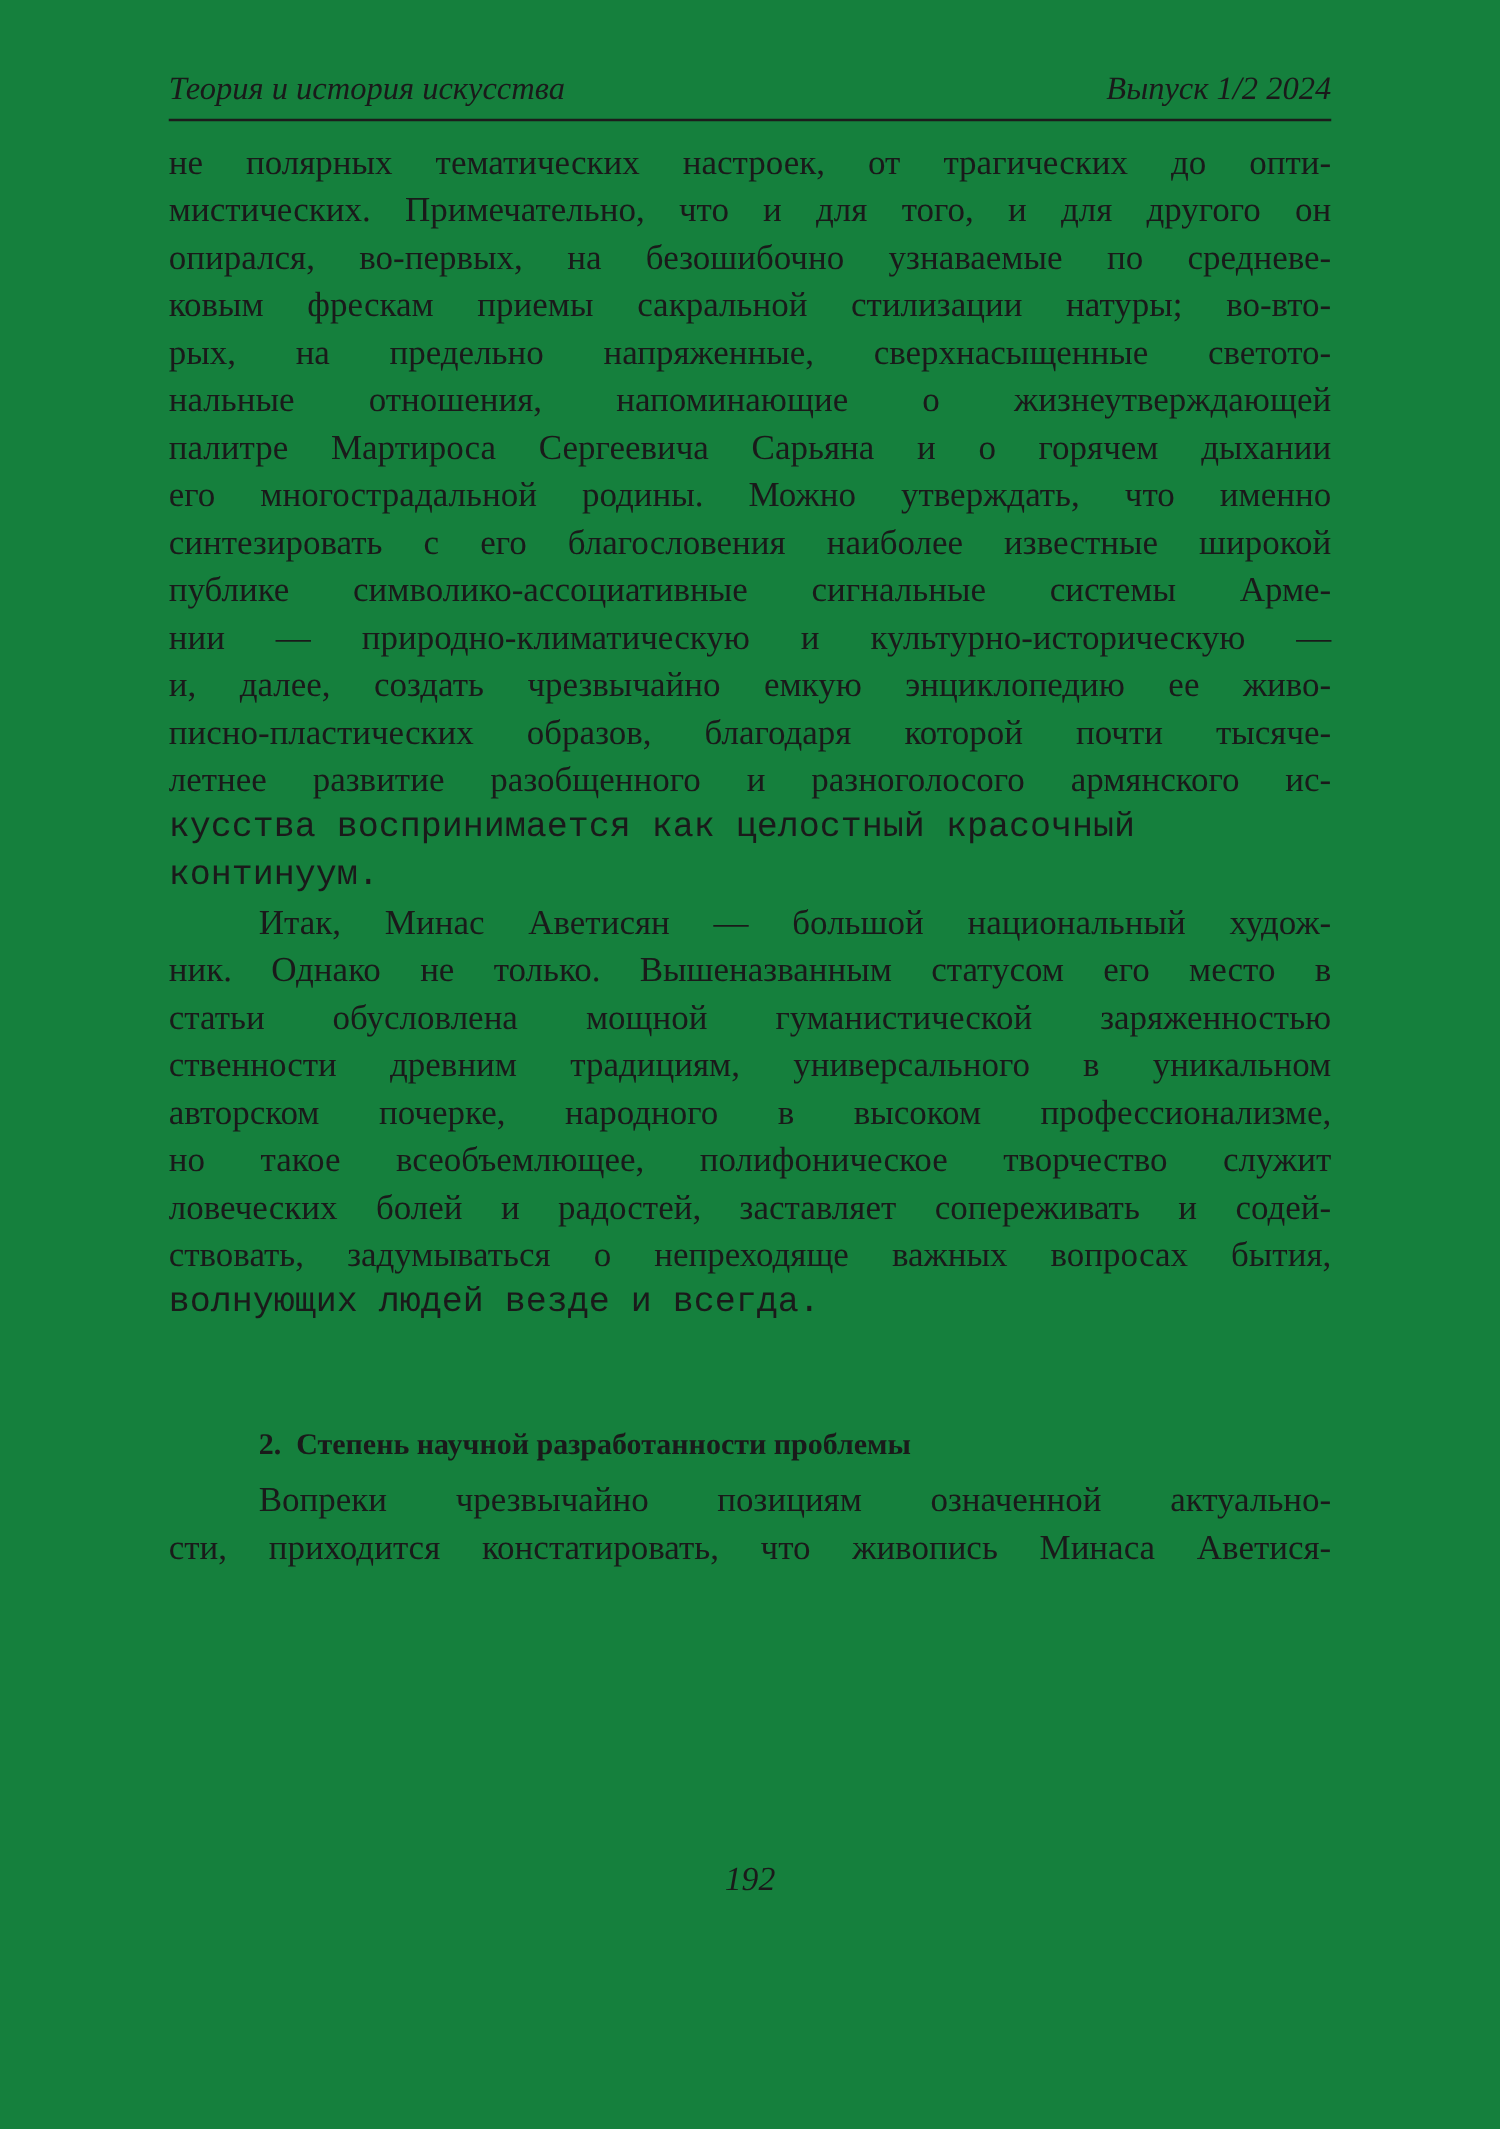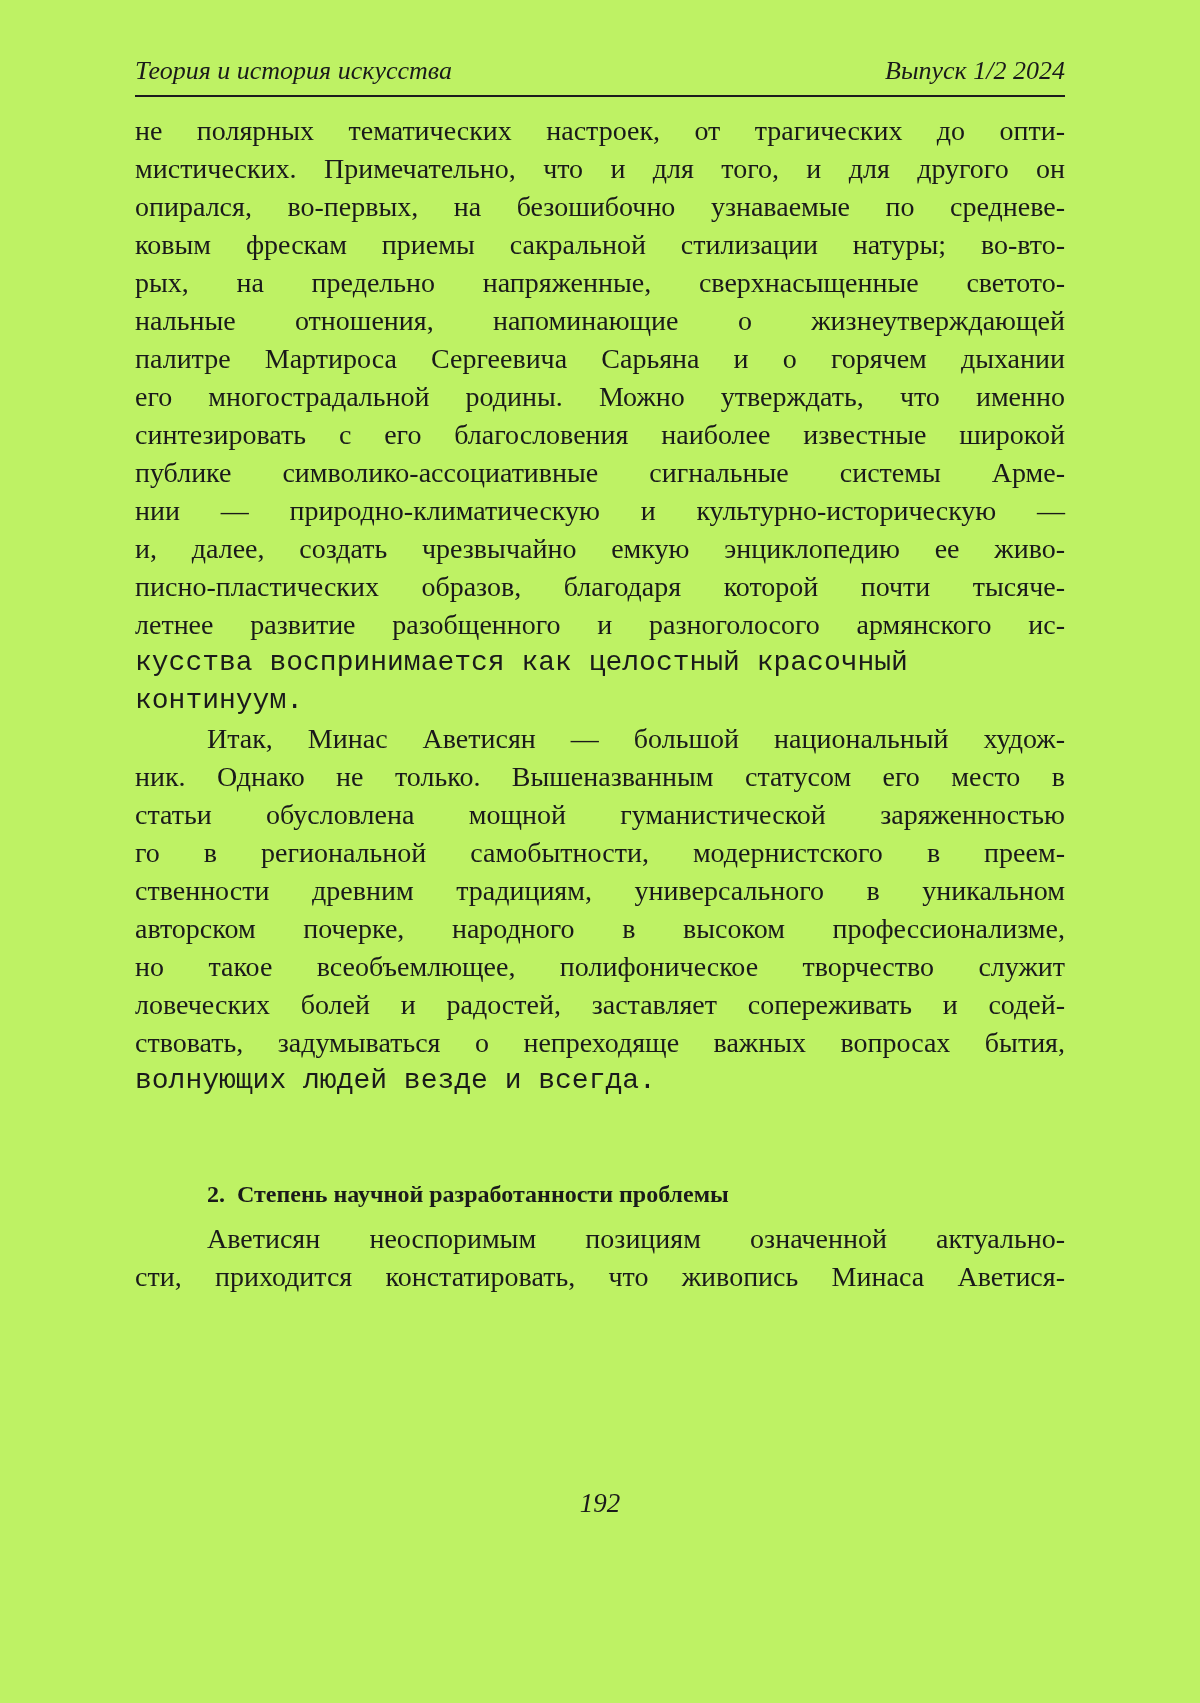--- a/index.html
+++ b/index.html
@@ -3,21 +3,21 @@
 <meta charset="utf-8">
 <style>
   * { margin: 0; padding: 0; box-sizing: border-box; }
   html, body { background: #ffffff; }
   body { font-family: "Liberation Serif", "DejaVu Serif", serif; }
 
   .page {
     position: relative;
     width: 1200px;
     height: 1703px;
-    background: #bef264;
+    background: #15803d;
     color: #1a1a1a;
     overflow: hidden;
   }
 
   .margins {
     padding: 56px 135px 0 135px;
   }
 
   .running-header {
     display: flex;
@@ -97,31 +97,30 @@
           <div class="line">нии — природно-климатическую и культурно-историческую —</div>
           <div class="line">и, далее, создать чрезвычайно емкую энциклопедию ее живо-</div>
           <div class="line">писно-пластических образов, благодаря которой почти тысяче-</div>
           <div class="line">летнее развитие разобщенного и разноголосого армянского ис-</div>
           <div class="line endline">кусства воспринимается как целостный красочный континуум.</div>
         </div>
         <div class="paragraph">
           <div class="line indent">Итак, Минас Аветисян — большой национальный худож-</div>
           <div class="line">ник. Однако не только. Вышеназванным статусом его место в</div>
           <div class="line">статьи обусловлена мощной гуманистической заряженностью</div>
-          <div class="line">го в региональной самобытности, модернистского в преем-</div>
           <div class="line">ственности древним традициям, универсального в уникальном</div>
           <div class="line">авторском почерке, народного в высоком профессионализме,</div>
           <div class="line">но такое всеобъемлющее, полифоническое творчество служит</div>
           <div class="line">ловеческих болей и радостей, заставляет сопереживать и содей-</div>
           <div class="line">ствовать, задумываться о непреходяще важных вопросах бытия,</div>
           <div class="line endline">волнующих людей везде и всегда.</div>
         </div>
         <div class="heading">2.  Степень научной разработанности проблемы</div>
         <div class="paragraph">
-          <div class="line indent">Аветисян неоспоримым позициям означенной актуально-</div>
+          <div class="line indent">Вопреки чрезвычайно позициям означенной актуально-</div>
           <div class="line">сти, приходится констатировать, что живопись Минаса Аветися-</div>
         </div>
       </div>
   </div>
   <div class="page-footer">
     <span>192</span>
   </div>
 </div>
 
 </body></html>

